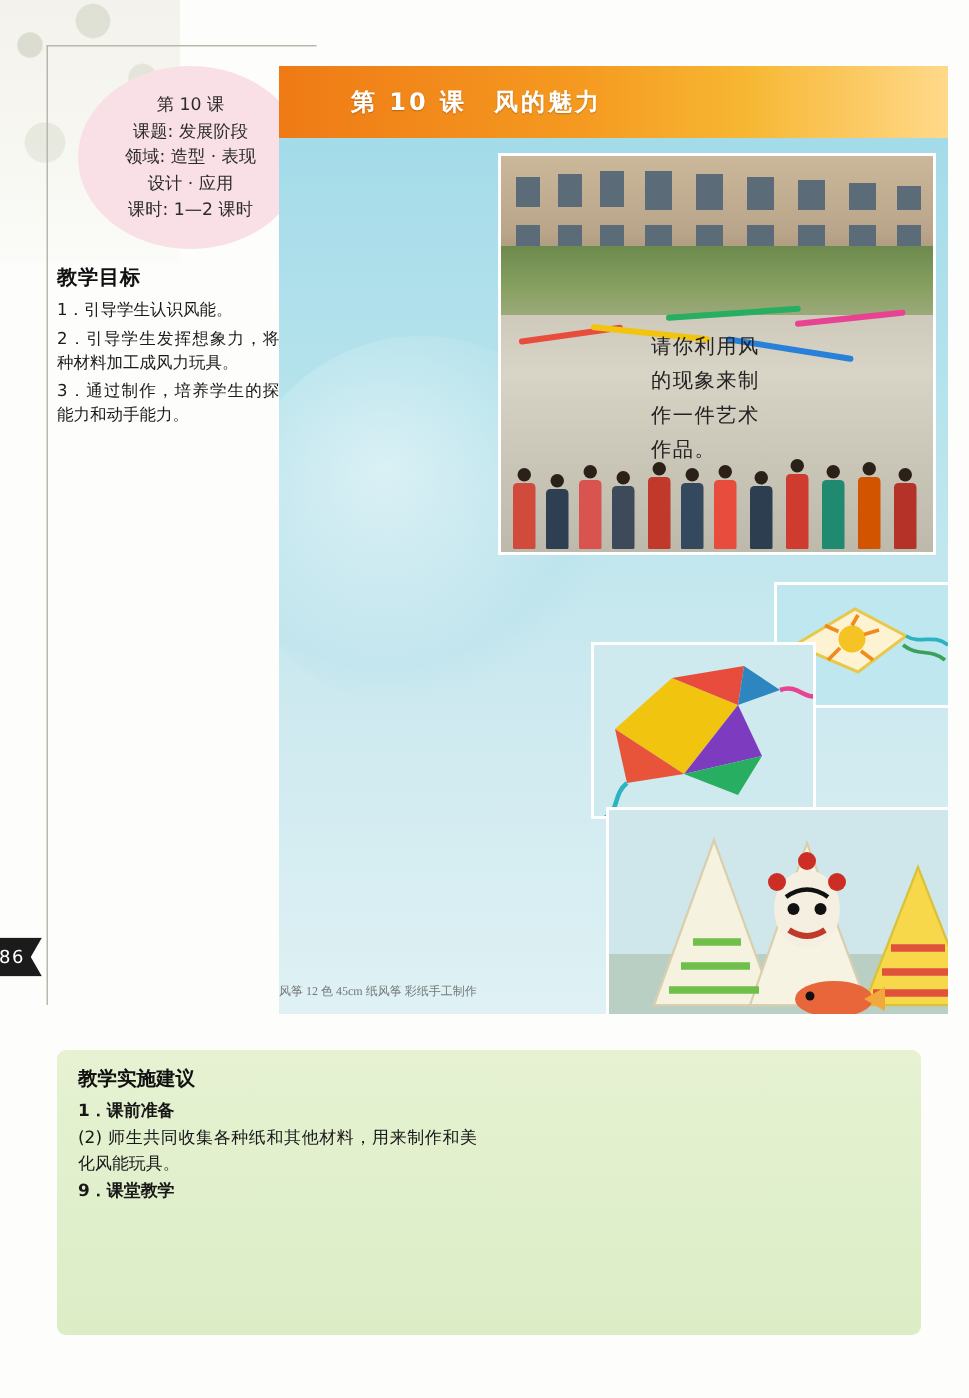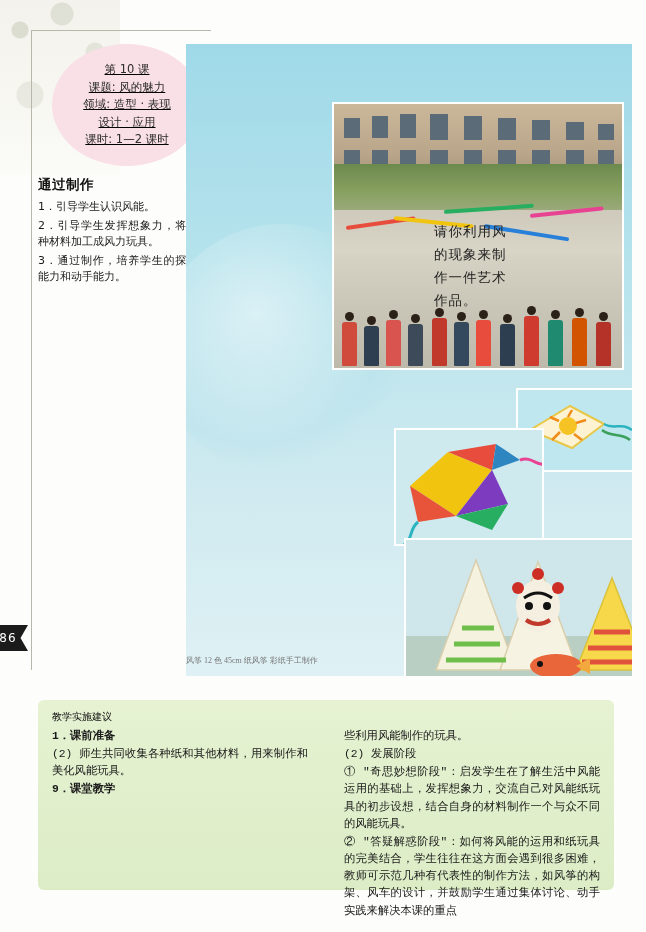--- a/index.html
+++ b/index.html
@@ -44,21 +44,20 @@
     padding-right:6px;
   }
 
   
   .lesson-badge {
     position:absolute; left:52px; top:44px; width:150px; height:122px;
     border-radius:50%;
     background:#f9dfe6;
     display:flex; flex-direction:column; align-items:center; justify-content:center;
     gap:2px;
-    text-decoration:underline;
   }
   .lesson-badge div {
     font-size:11.5px; color:#2b2b2b; line-height:1.35; white-space:nowrap;
     font-family:"DejaVu Sans", sans-serif;
   }
 
   
   .goals { position:absolute; left:38px; top:176px; width:160px; }
   .goals h3 {
     margin:0 0 5px 0; font-size:13.5px; font-weight:bold; color:#111;
@@ -148,58 +147,61 @@
   }
 
   
   .suggest {
     position:absolute; left:38px; top:700px; width:576px; height:190px;
     background:linear-gradient(180deg,#e6f2d2 0%, #dcedc6 100%);
     border-radius:6px;
     padding:10px 14px 10px 14px;
   }
   .suggest h3 {
-    margin:0 0 4px 0; font-size:10px; font-weight:normal; color:#111;
-  }
-  .sug-cols { display:flex; gap:36px;font-family:Liberation Mono, monospace; }
+    margin:0 0 4px 0; font-size:13px; font-weight:bold; color:#111;
+  }
+  .sug-cols { display:flex; gap:36px; }
   .sug-col { width:266px; }
   .sug-col p {
     margin:0 0 1px 0; font-size:11.3px; color:#181818; line-height:1.52;
     text-align:justify;
   }
   .sug-col .sec { font-weight:bold; }
 </style>
 </head>
 <body>
 
 <div class="page-bg"></div>
 <div class="top-left-deco"></div>
 <div class="frame-line-v"></div>
 <div class="frame-line-h"></div>
 
 <div class="page-number-tab">86</div>
 
 <div class="lesson-badge">
   <div>第 10 课</div>
-  <div>课题: 风的魅力</div>
+  <div>课题: 发展阶段</div>
   <div>领域: 造型 · 表现</div>
   <div>设计 · 应用</div>
   <div>课时: 1—2 课时</div>
 </div>
 
 <div class="goals">
-  <h3>通过制作</h3>
+  <h3>教学目标</h3>
   <p>1．引导学生认识风能。</p>
   <p>2．引导学生发挥想象力，将各种材料加工成风力玩具。</p>
   <p>3．通过制作，培养学生的探究能力和动手能力。</p>
 </div>
 
 <div class="panel">
   <div class="panel-globe"></div>
 
+  <div class="panel-header">
+    <span>第 10 课　风的魅力</span>
+  </div>
 
   <div class="photo-top">
     <div class="ptb building">
       <div class="bldg-win" style="left:10px;top:14px;width:16px;height:20px;"></div>
       <div class="bldg-win" style="left:38px;top:12px;width:16px;height:22px;"></div>
       <div class="bldg-win" style="left:66px;top:10px;width:16px;height:24px;"></div>
       <div class="bldg-win" style="left:96px;top:10px;width:18px;height:26px;"></div>
       <div class="bldg-win" style="left:130px;top:12px;width:18px;height:24px;"></div>
       <div class="bldg-win" style="left:164px;top:14px;width:18px;height:22px;"></div>
       <div class="bldg-win" style="left:198px;top:16px;width:18px;height:20px;"></div>
@@ -330,20 +332,14 @@
 <div class="caption-strip">风筝 12 色  45cm              纸风筝  彩纸手工制作</div>
 
 <div class="suggest">
   <h3>教学实施建议</h3>
   <div class="sug-cols">
     <div class="sug-col">
       <p class="sec">1．课前准备</p>
       <p>(2) 师生共同收集各种纸和其他材料，用来制作和美化风能玩具。</p>
       <p class="sec">9．课堂教学</p>
     </div>
-    <div class="sug-col">
-      <p>些利用风能制作的玩具。</p>
-      <p>(2) 发展阶段</p>
-      <p>① "奇思妙想阶段"：启发学生在了解生活中风能运用的基础上，发挥想象力，交流自己对风能纸玩具的初步设想，结合自身的材料制作一个与众不同的风能玩具。</p>
-      <p>② "答疑解惑阶段"：如何将风能的运用和纸玩具的完美结合，学生往往在这方面会遇到很多困难，教师可示范几种有代表性的制作方法，如风筝的构架、风车的设计，并鼓励学生通过集体讨论、动手实践来解决本课的重点</p>
-    </div>
   </div>
 </div>
 
 </body></html>

